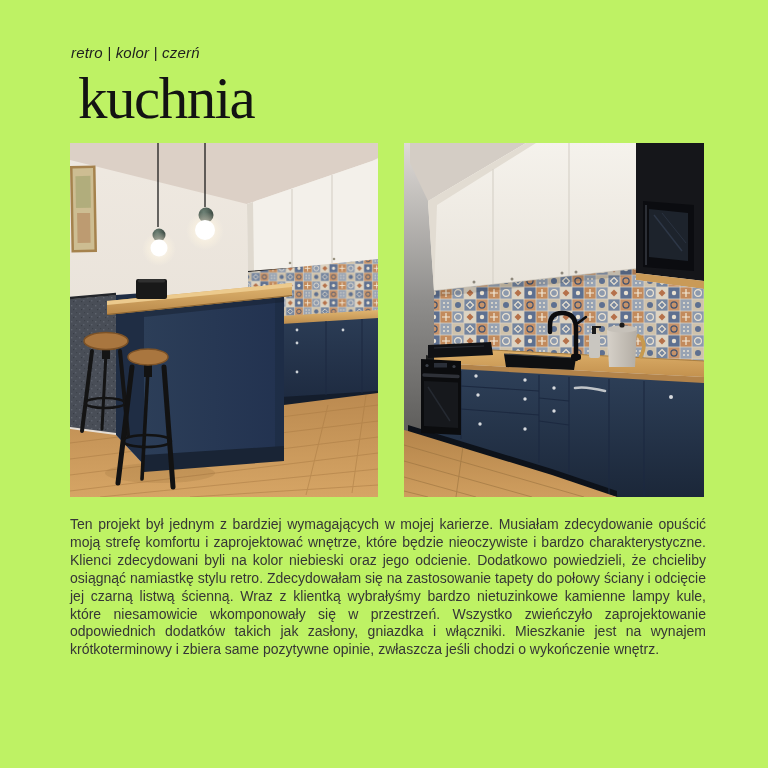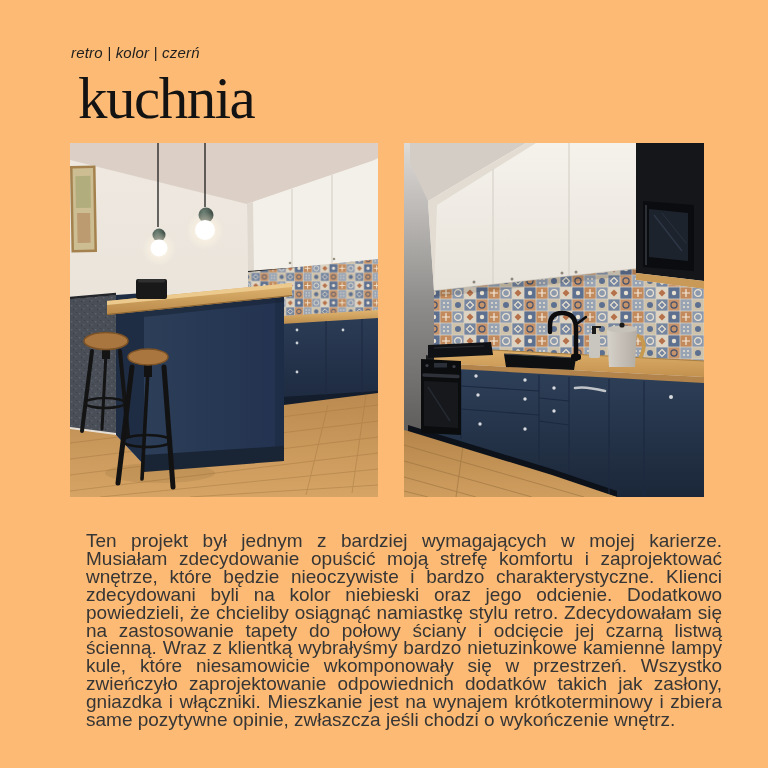--- a/index.html
+++ b/index.html
@@ -1,26 +1,26 @@
 <!DOCTYPE html>
 <html><head>
 <meta charset="utf-8">
 <style>
   html,body{margin:0;padding:0;background:#ffffff;}
-  .page{position:relative;width:768px;height:768px;background:#fdba74;overflow:hidden;
+  .page{position:relative;width:768px;height:768px;background:#bef264;overflow:hidden;
         font-family:"Liberation Sans",sans-serif;}
   .tagline{position:absolute;left:71px;top:44px;font-size:15px;font-style:italic;
            color:#1e1e1e;letter-spacing:.2px;}
   .title{position:absolute;left:66px;top:56px;margin:12px;font-family:"Liberation Serif",serif;
          font-weight:500;font-size:59px;line-height:1.02;color:#131313;letter-spacing:-1.5px;}
   .gallery{position:absolute;left:70px;top:143px;display:flex;gap:26px;}
   figure.photo{margin:0;width:308px;height:354px;overflow:hidden;background:#ece6dd;}
   figure.photo.right{width:300px;}
   figure.photo svg{display:block;width:100%;height:100%;}
-  .body-text{position:absolute;left:70px;top:516px;width:636px;margin:16px;font-size:19px;
+  .body-text{position:absolute;left:70px;top:516px;width:636px;margin:0;font-size:14px;
              line-height:17.9px;text-align:justify;color:#363636;}
 </style>
 </head>
 <body>
 
 <div class="page">
 
   <div class="tagline">retro | kolor | czerń</div>
   <h1 class="title">kuchnia</h1>
 

